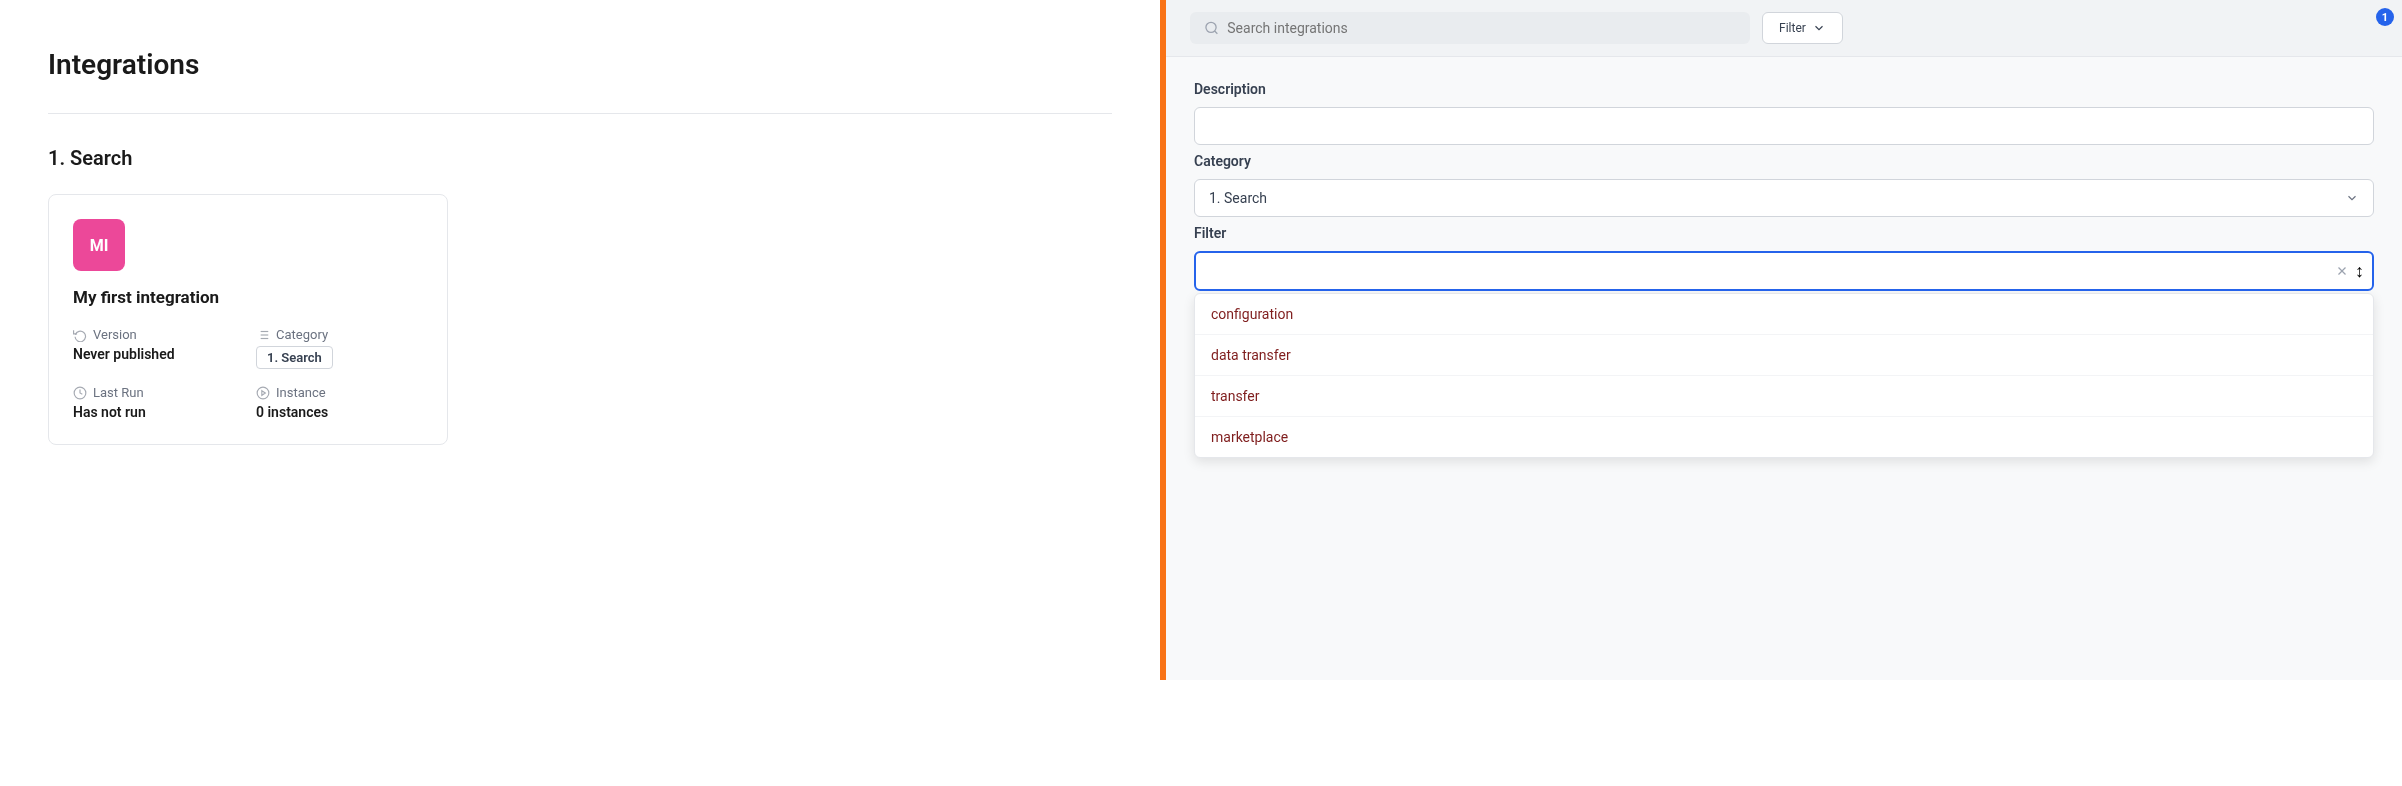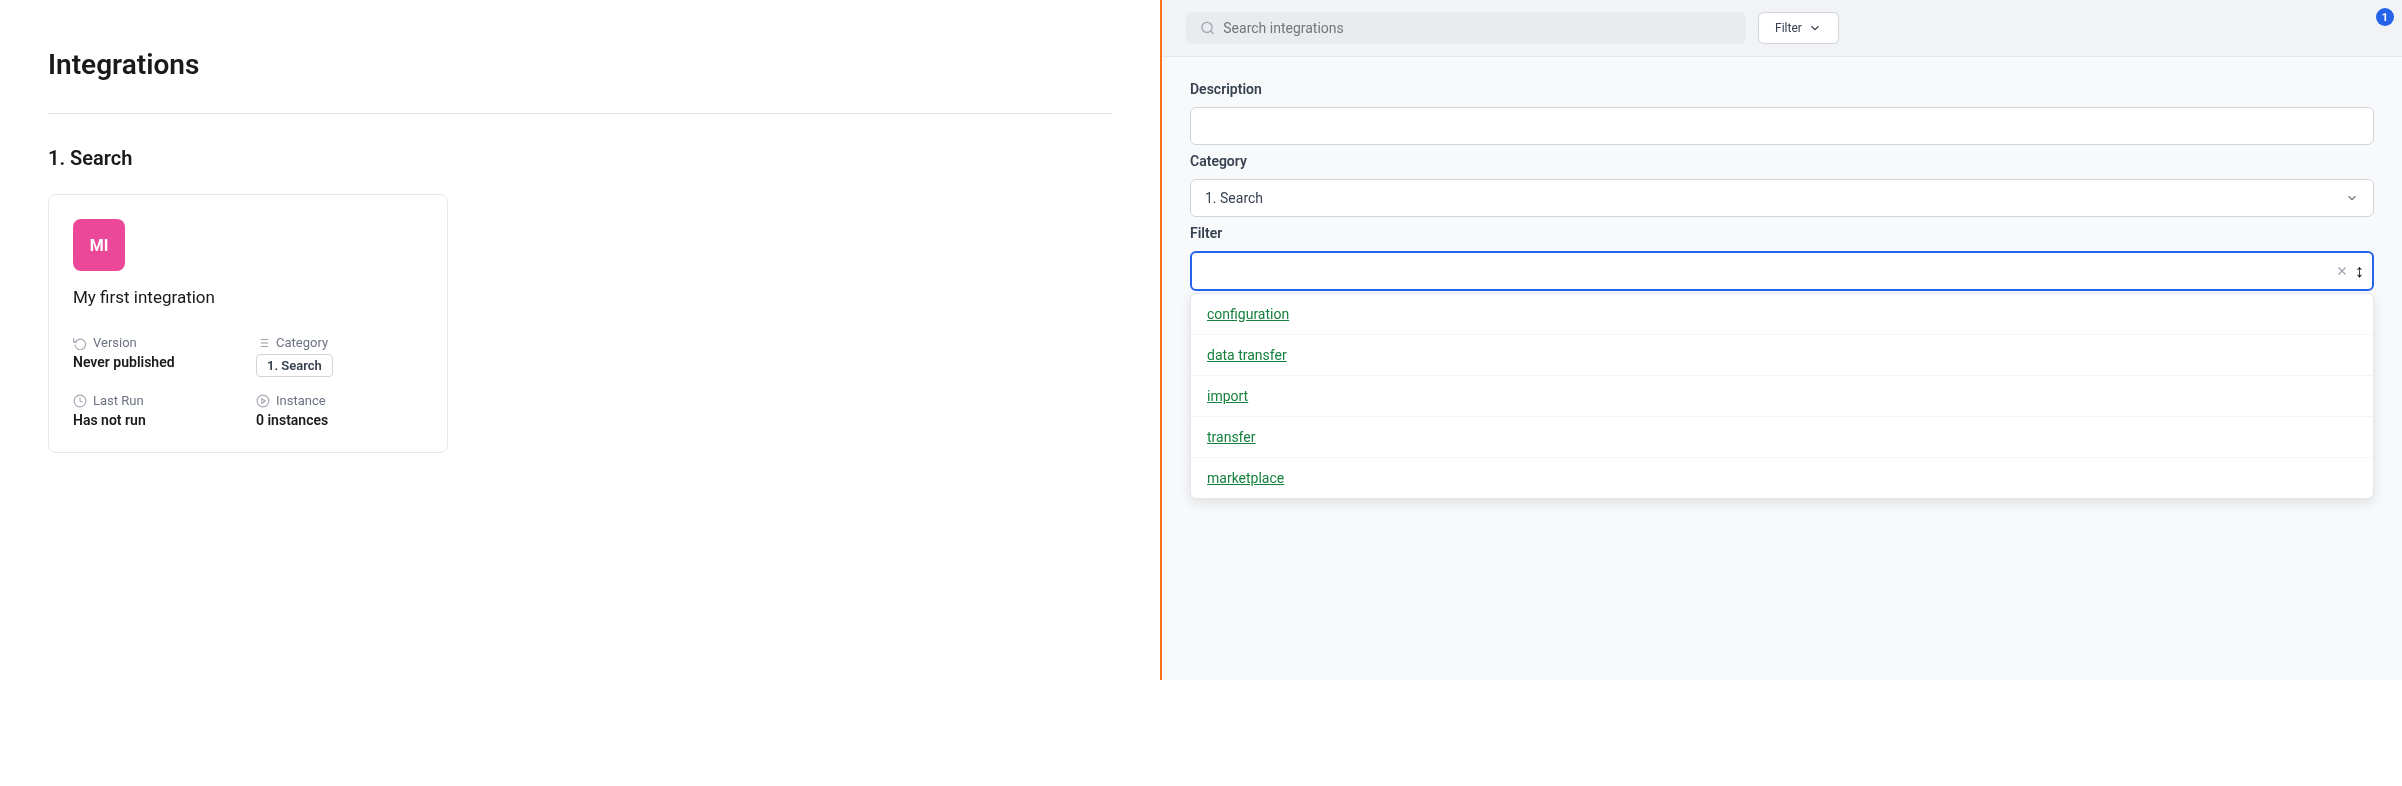--- a/index.html
+++ b/index.html
@@ -64,23 +64,23 @@
       align-items: center;
       justify-content: center;
       color: #fff;
       font-weight: 700;
       font-size: 16px;
       margin-bottom: 16px;
     }
 
     .integration-name {
       font-size: 17px;
-      font-weight: 400;
+      font-weight: 700;
       color: #1a1a1a;
-      margin-bottom: 28px;
+      margin-bottom: 20px;
     }
 
     .integration-meta {
       display: grid;
       grid-template-columns: 1fr 1fr;
       gap: 16px;
     }
 
     .meta-item {
       display: flex;
@@ -120,21 +120,21 @@
     }
 
     
     .right-panel {
       position: absolute;
       right: 0;
       top: 0;
       width: 1242px;
       height: 680px;
       background: #f8f9fa;
-      border-left: 2px solid #f97316;
+      border-left: 6px solid #f97316;
       display: flex;
       flex-direction: column;
     }
 
     .panel-header {
       display: flex;
       align-items: center;
       padding: 12px 24px;
       background: #f1f3f5;
       border-bottom: 1px solid #e5e7eb;
@@ -264,24 +264,23 @@
       border-radius: 6px;
       background: #fff;
       margin-top: 2px;
       overflow: hidden;
       box-shadow: 0 4px 12px rgba(0,0,0,0.1);
     }
 
     .dropdown-item {
       padding: 12px 16px;
       font-size: 14px;
-      color: #15803d;
+      color: #7f1d1d;
       cursor: pointer;
       border-bottom: 1px solid #f3f4f6;
-      text-decoration: underline;
     }
 
     .dropdown-item:last-child {
       border-bottom: none;
     }
 
     .cursor-icon {
       font-size: 18px;
     }
   </style>
@@ -395,20 +394,19 @@
             <line x1="18" y1="6" x2="6" y2="18"></line>
             <line x1="6" y1="6" x2="18" y2="18"></line>
           </svg>
           <span class="cursor-icon">↕</span>
         </div>
       </div>
 
       <div class="dropdown-list">
         <div class="dropdown-item">configuration</div>
         <div class="dropdown-item">data transfer</div>
-        <div class="dropdown-item">import</div>
         <div class="dropdown-item">transfer</div>
         <div class="dropdown-item">marketplace</div>
       </div>
     </div>
 
   </div>
 </div>
 
 </body></html>

